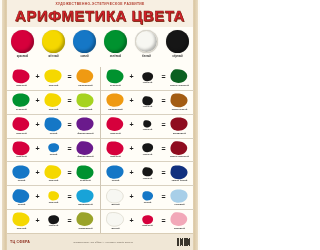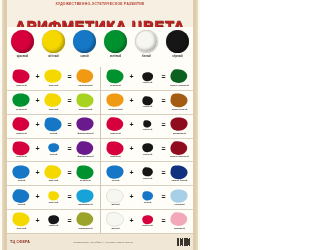--- a/index.html
+++ b/index.html
@@ -32,21 +32,21 @@
   .subtitle{
     margin:2px 0 0 0;
     font-size:3.3px;
     letter-spacing:.35px;
     color:#b03a2a;
     font-weight:bold;
     text-transform:uppercase;
     line-height:4px;
   }
   .title{
-    margin:12px 0 0 0;
+    margin:2px 0 0 0;
     font-size:15px;
     font-weight:bold;
     line-height:16px;
     letter-spacing:.5px;
     color:#d8202b;
     -webkit-text-stroke:.5px #7a1f14;
     text-shadow:.6px .6px 0 #8a3b22;
   }
 
   

